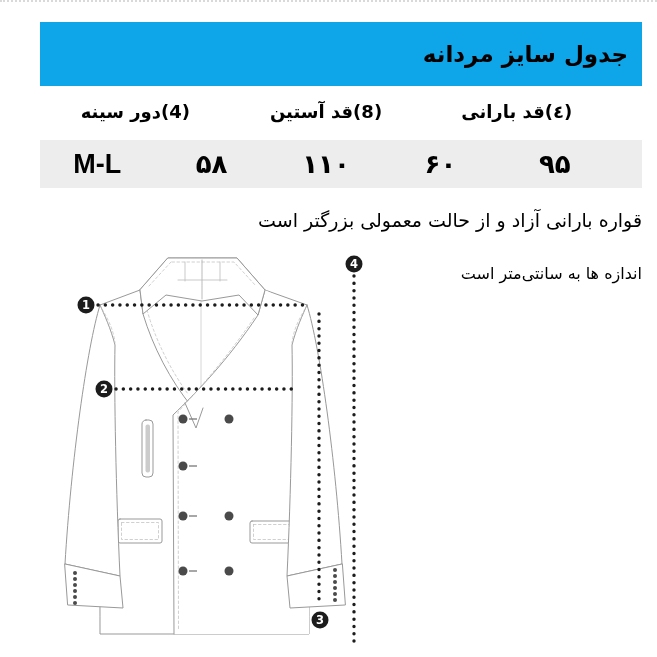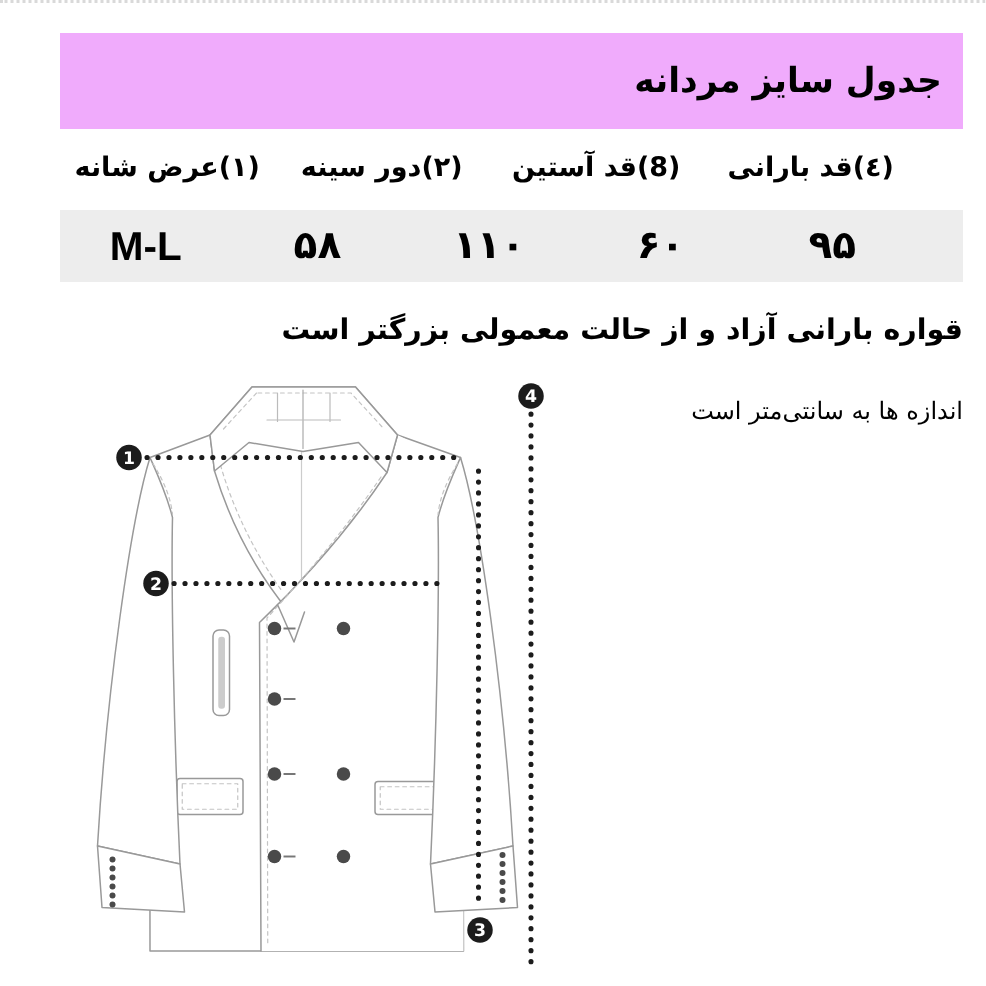--- a/index.html
+++ b/index.html
@@ -2,55 +2,54 @@
 <html><head>
 <meta charset="utf-8">
 <style>
   html,body{margin:0;padding:0;}
   body{
     width:657px;height:657px;position:relative;background:#ffffff;overflow:hidden;
     font-family:"DejaVu Sans",sans-serif;color:#000;
   }
   .top-border{position:absolute;left:0;top:0;width:657px;height:0;border-top:2px dotted #d9d9d9;}
   .title-bar{
-    position:absolute;left:40px;top:22px;width:602px;height:64px;background:#f0abfc;
+    position:absolute;left:40px;top:22px;width:602px;height:64px;background:#0ea5e9;
     direction:rtl;text-align:right;line-height:64px;font-size:23px;font-weight:bold;
     padding-right:14px;box-sizing:border-box;
   }
   .hdr-row,.val-row{
     position:absolute;left:40px;width:572px;display:flex;direction:ltr;
   }
   .hdr-row{top:92px;height:40px;}
   .val-row{top:140px;height:48px;align-items:flex-end;}
   .row-bg{position:absolute;left:40px;top:140px;width:602px;height:48px;background:#ededed;}
   .cell{flex:1 1 0;text-align:center;direction:rtl;}
   .hdr-cell{font-weight:bold;font-size:18px;line-height:40px;white-space:nowrap;}
   .val-cell{font-weight:bold;font-size:26px;line-height:48px;white-space:nowrap;}
   .val-latin{font-family:"Liberation Sans","DejaVu Sans",sans-serif;font-size:27px;}
   .note-fit{
     position:absolute;right:15px;top:209px;direction:rtl;text-align:right;
-    font-size:19px;font-weight:bold;white-space:nowrap;
+    font-size:19px;font-weight:normal;white-space:nowrap;
   }
   .note-units{
     position:absolute;right:15px;top:264px;direction:rtl;
     font-size:16px;font-weight:normal;white-space:nowrap;
   }
   svg{position:absolute;left:35px;top:252px;}
   svg text{font-family:"DejaVu Sans",sans-serif;}
 </style>
 </head>
 <body>
 
 <div class="top-border"></div>
 
 <div class="title-bar">جدول سایز مردانه</div>
 
 <div class="hdr-row">
-  <div class="cell hdr-cell">(۱)عرض شانه</div>
-  <div class="cell hdr-cell">(۲)دور سینه</div>
+  <div class="cell hdr-cell">(4)دور سینه</div>
   <div class="cell hdr-cell">(8)قد آستین</div>
   <div class="cell hdr-cell">(٤)قد بارانی</div>
 </div>
 
 <div class="row-bg"></div>
 <div class="val-row">
   <div class="cell val-cell val-latin">M-L</div>
   <div class="cell val-cell">۵۸</div>
   <div class="cell val-cell">۱۱۰</div>
   <div class="cell val-cell">۶۰</div>

